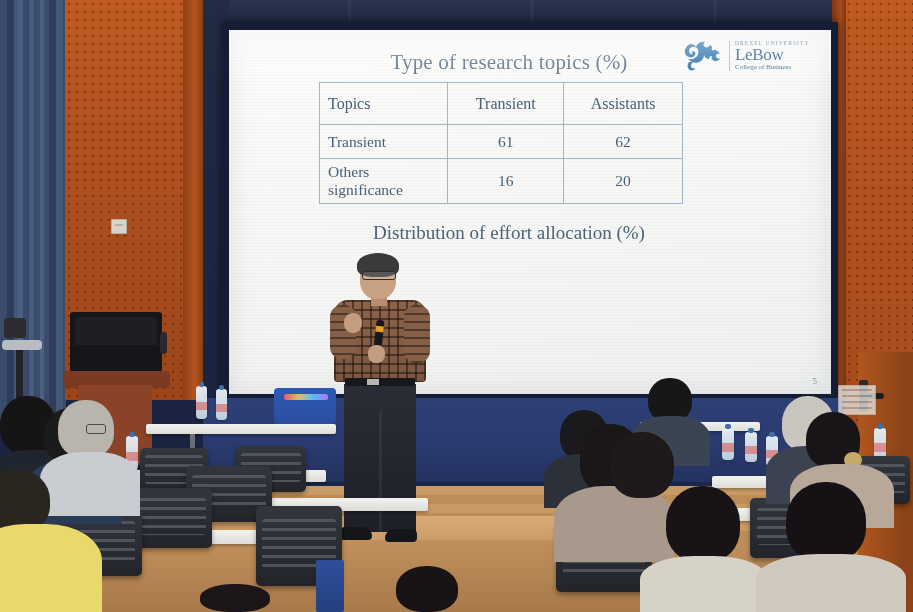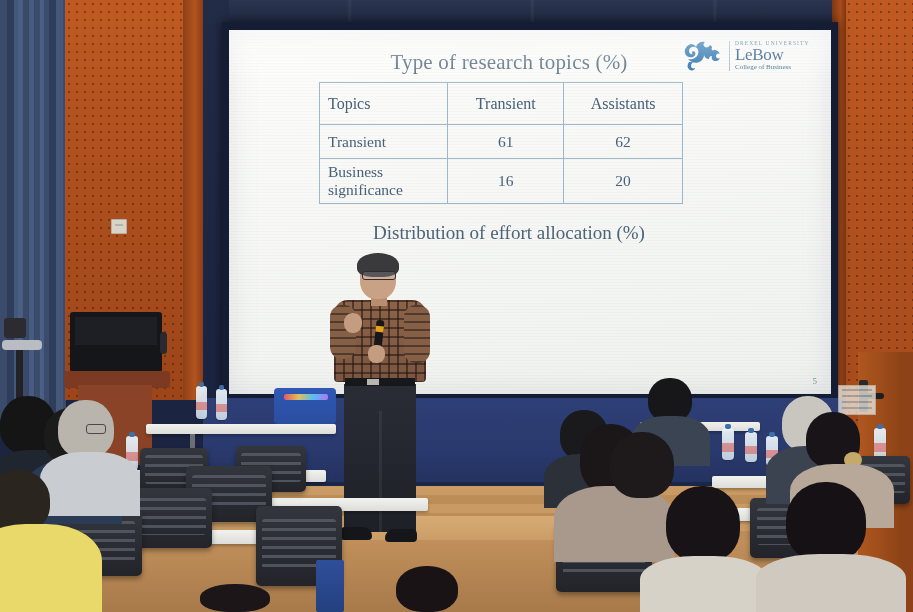--- a/index.html
+++ b/index.html
@@ -197,21 +197,21 @@
           <th class="col-num">Assistants</th>
         </tr>
       </thead>
       <tbody>
         <tr>
           <td class="col-topic">Transient</td>
           <td class="col-num">61</td>
           <td class="col-num">62</td>
         </tr>
         <tr>
-          <td class="col-topic">Business significance</td>
+          <td class="col-topic">Others significance</td>
           <td class="col-num">16</td>
           <td class="col-num">20</td>
         </tr>
       </tbody>
     </table>
 
     <div id="slide-subtitle">Distribution of effort allocation (%)</div>
     <div id="slide-num">5</div>
   </div>
   <div class="abs" id="screen-glow"></div>

